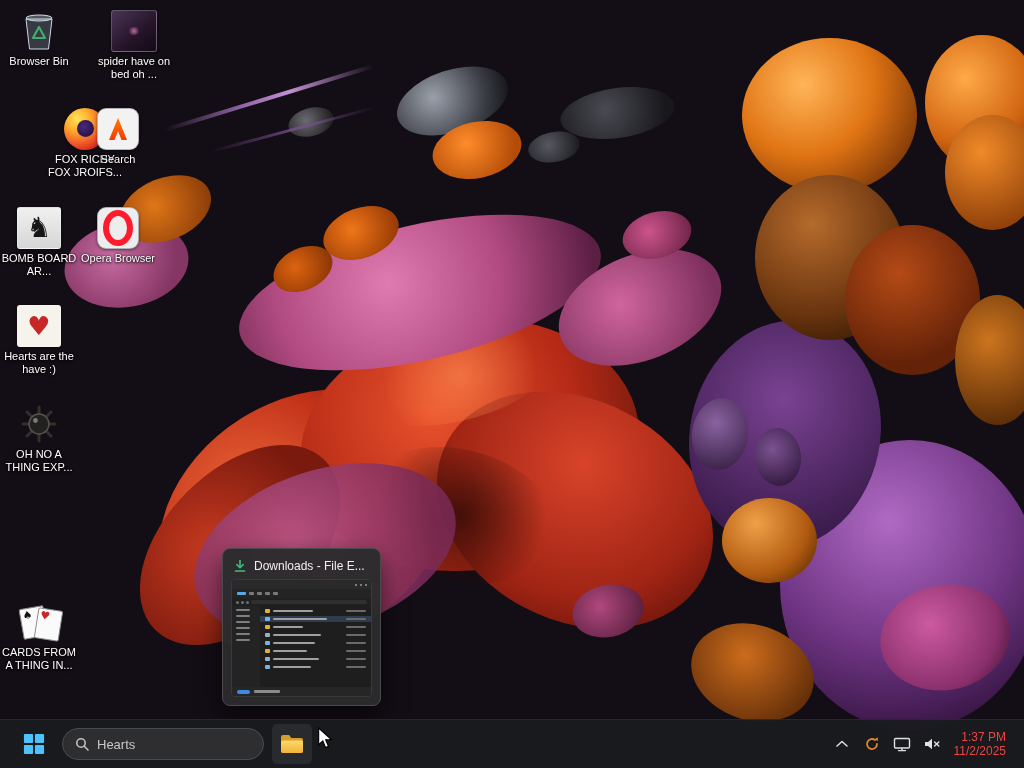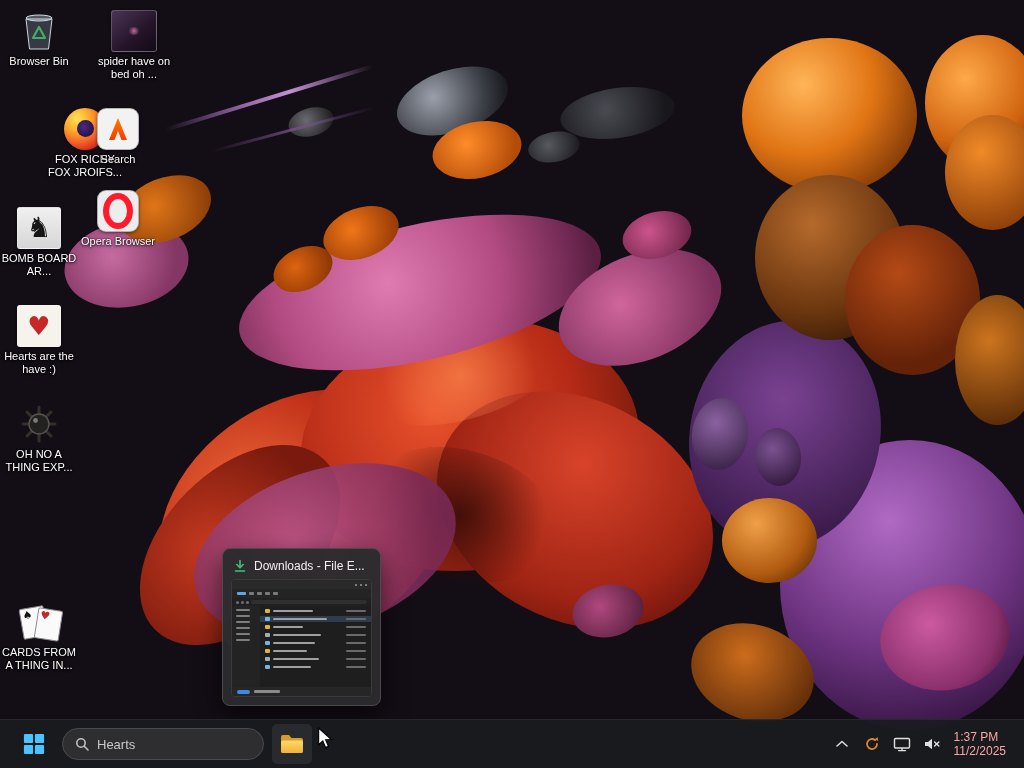--- a/index.html
+++ b/index.html
@@ -60,22 +60,22 @@
   .taskbar{position:absolute;left:0;right:0;bottom:0;height:48px;background:rgba(26,27,31,.96);
     border-top:1px solid rgba(255,255,255,.06);display:flex;align-items:center;}
   .tb-left{display:flex;align-items:center;gap:8px;margin-left:14px;}
   .tb-btn{width:40px;height:40px;border-radius:5px;display:flex;align-items:center;justify-content:center;}
   .tb-btn:hover, .tb-btn.hl{background:rgba(255,255,255,.07);}
   .searchbox{width:202px;height:32px;border-radius:16px;background:#2e2e31;border:1px solid #4a4a4e;
     display:flex;align-items:center;gap:8px;padding:0 12px;box-sizing:border-box;}
   .searchbox span{font-size:13px;color:#c8c8c8;}
   .tray{margin-left:auto;display:flex;align-items:center;gap:2px;margin-right:10px;}
   .tray .tb-btn{width:28px;height:36px;border-radius:4px;}
-  .clock{display:flex;flex-direction:column;justify-content:center;
-    color:#fca5a5;font-size:12px;line-height:14px;padding:2px 8px 2px 6px;border-radius:4px;}
+  .clock{display:flex;flex-direction:column;align-items:flex-end;justify-content:center;
+    color:#ef4444;font-size:12px;line-height:14px;padding:2px 8px 2px 6px;border-radius:4px;}
   
   .cursor{position:absolute;z-index:60;}
 </style>
 </head>
 <body>
 
 <div class="screen">
 
   <div class="wallpaper">
     <i class="blob" style="left:150px;top:400px;width:310px;height:240px;transform:rotate(-32deg);background:radial-gradient(circle at 38% 32%, #ef6a3a, #c03018 48%, #641409 88%);"></i>
@@ -164,21 +164,21 @@
 
   <div class="cell" style="left:1px;top:203px;">
     <div class="ic">
       <div class="thumb" style="width:42px;height:40px;background:linear-gradient(180deg,#f0f0f0,#d6d6d6);">
         <span class="glyph" style="font-size:28px;color:#161616;line-height:1;">♞</span>
       </div>
     </div>
     <div class="lbl">BOMB BOARD AR...</div>
   </div>
 
-  <div class="cell" style="left:80px;top:186px;">
+  <div class="cell" style="left:80px;top:203px;">
     <div class="ic">
       <div class="app-tile" style="background:#ededed;">
           <i class="opera-o"></i>
         </div>
     </div>
     <div class="lbl">Opera Browser</div>
   </div>
 
   <div class="cell" style="left:1px;top:301px;">
     <div class="ic">

